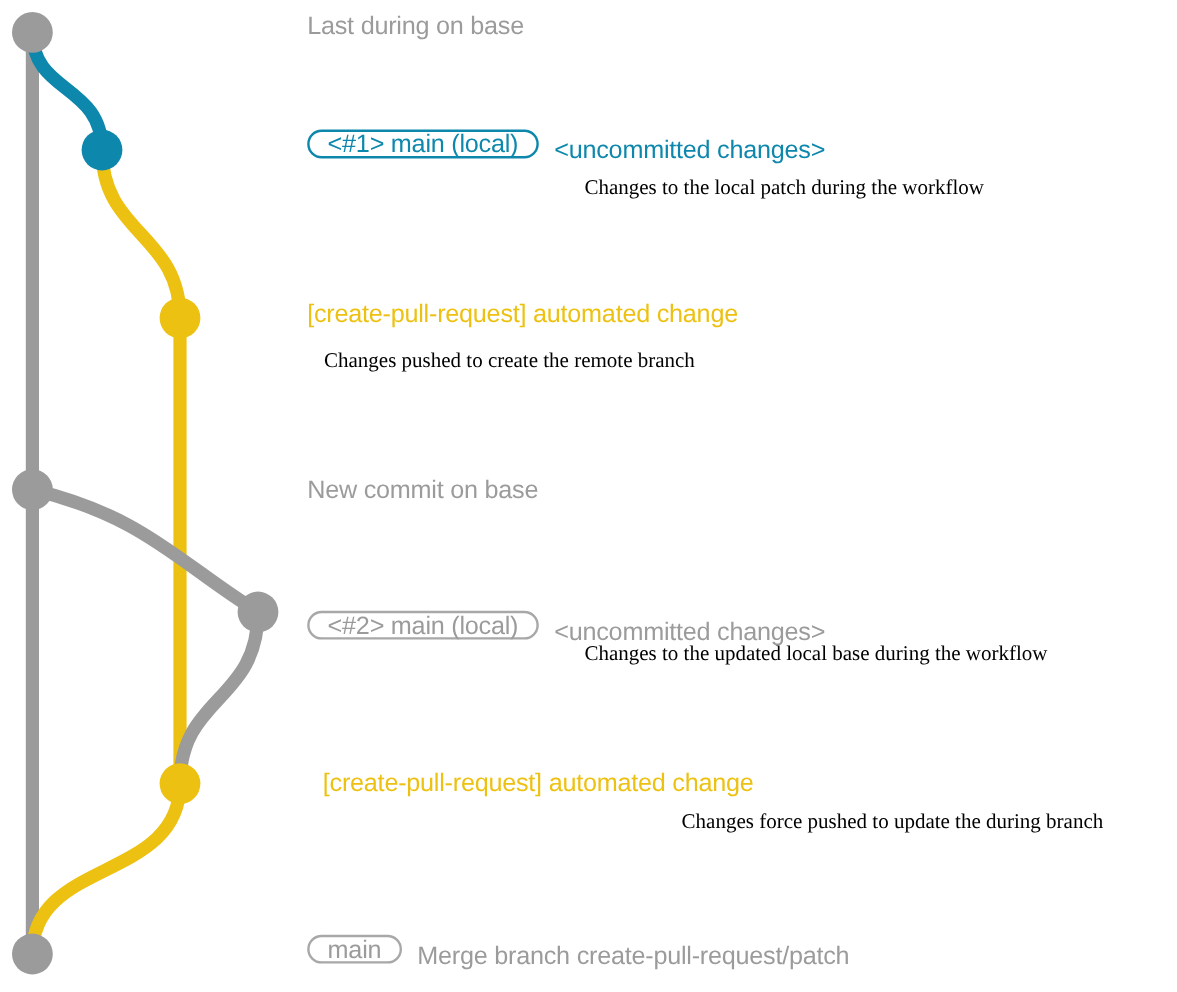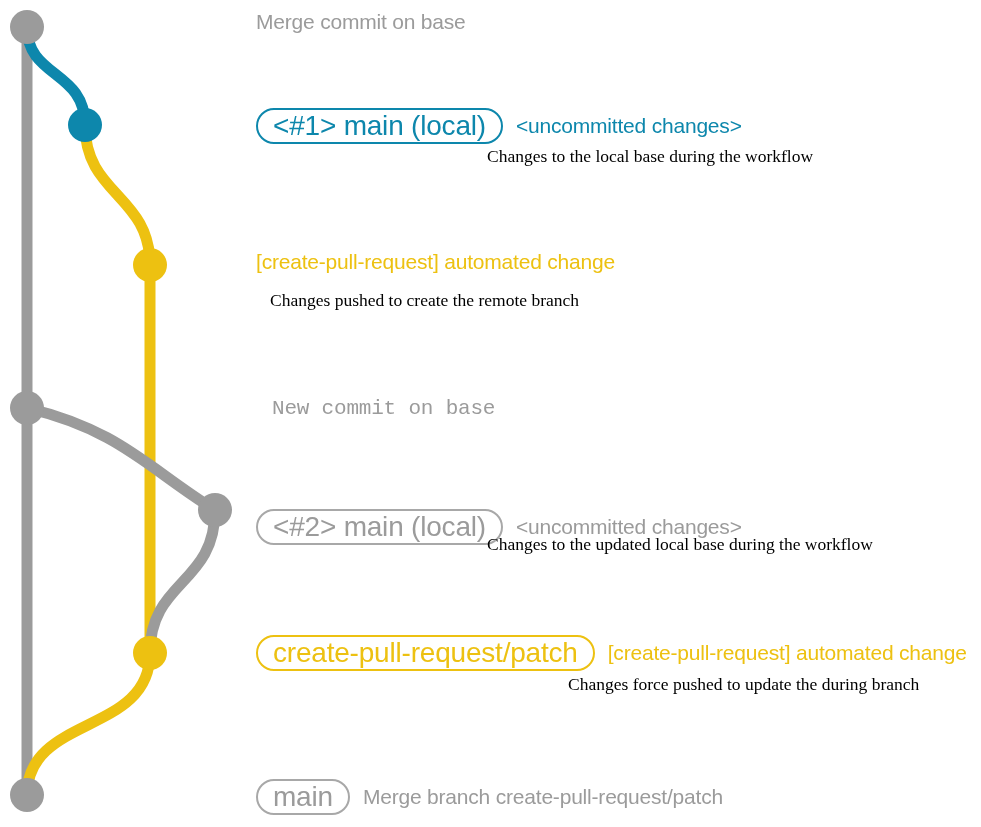--- a/index.html
+++ b/index.html
@@ -26,23 +26,23 @@
     display: flex;
     align-items: flex-start;
   }
   .pill {
     display: inline-flex;
     align-items: center;
     justify-content: center;
     border: 2px solid;
     border-radius: 19px;
     background: #ffffff;
-    height: 36px;
+    height: 24px;
     padding: 0 15px;
-    font-size: 28px;
+    font-size: 21px;
     letter-spacing: -0.2px;
     white-space: nowrap;
     line-height: 1;
   }
   .pill.blue   { border-color: #0d87ac; color: #0d87ac; }
   .pill.gray   { border-color: #a8a8a8; color: #9b9b9b; }
   .pill.yellow { border-color: #edc111; color: #edc111; }
   .subject {
     font-size: 21px;
     white-space: nowrap;
@@ -84,48 +84,47 @@
   <circle cx="27" cy="27" r="17" fill="#9b9b9b"></circle>
   <circle cx="85" cy="125" r="17" fill="#0d87ac"></circle>
   <circle cx="150" cy="265" r="17" fill="#edc111"></circle>
   <circle cx="27" cy="408" r="17" fill="#9b9b9b"></circle>
   <circle cx="215" cy="510" r="17" fill="#9b9b9b"></circle>
   <circle cx="150" cy="653" r="17" fill="#edc111"></circle>
   <circle cx="27" cy="795" r="17" fill="#9b9b9b"></circle>
 </svg>
 
 <div class="row" style="left:256px; top:11px;">
-  <span class="subject gray lone">Merge commit on base</span>
+  <span class="subject gray lone">Last during on base</span>
 </div>
 
 <div class="row" style="left:256px; top:108px;">
   <span class="pill blue">&lt;#1&gt; main (local)</span>
   <span class="pill-gap"></span>
   <span class="subject blue">&lt;uncommitted changes&gt;</span>
 </div>
-<div class="desc" style="left:487px; top:148px;">Changes to the local base during the workflow</div>
+<div class="desc" style="left:487px; top:148px;">Changes to the local patch during the workflow</div>
 
 <div class="row" style="left:256px; top:251px;">
   <span class="subject yellow lone">[create-pull-request] automated change</span>
 </div>
 <div class="desc" style="left:270px; top:292px;">Changes pushed to create the remote branch</div>
 
-<div class="row" style="left:272px; top:398px;font-family:Liberation Mono, monospace;">
+<div class="row" style="left:256px; top:398px;">
   <span class="subject gray lone">New commit on base</span>
 </div>
 
 <div class="row" style="left:256px; top:496px;margin-top:13px;">
   <span class="pill gray">&lt;#2&gt; main (local)</span>
   <span class="pill-gap"></span>
   <span class="subject gray">&lt;uncommitted changes&gt;</span>
 </div>
 <div class="desc" style="left:487px; top:536px;">Changes to the updated local base during the workflow</div>
 
 <div class="row" style="left:256px; top:635px;">
-  <span class="pill yellow">create-pull-request/patch</span>
   <span class="pill-gap"></span>
   <span class="subject yellow">[create-pull-request] automated change</span>
 </div>
 <div class="desc" style="left:568px; top:676px;">Changes force pushed to update the during branch</div>
 
 <div class="row" style="left:256px; top:779px;justify-content:space-between;">
   <span class="pill gray">main</span>
   <span class="pill-gap"></span>
   <span class="subject gray">Merge branch create-pull-request/patch</span>
 </div>

